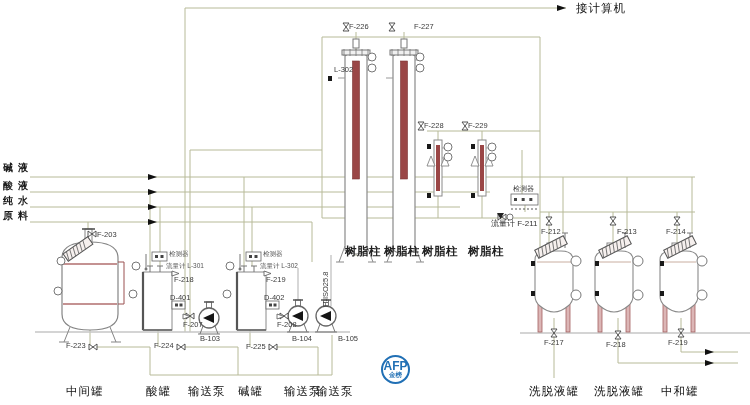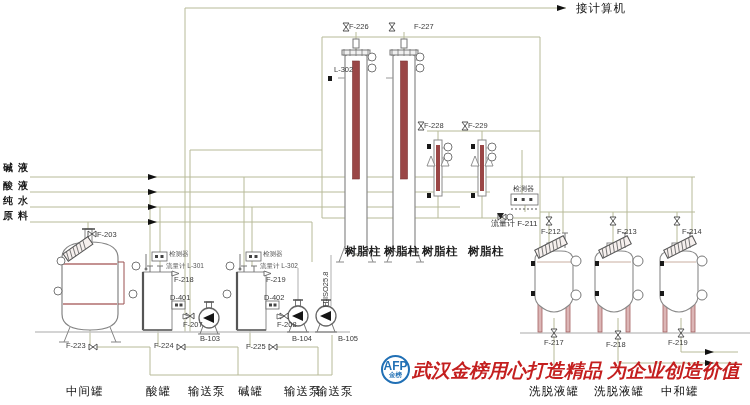--- a/index.html
+++ b/index.html
@@ -379,21 +379,21 @@
       <span class="ann tag" style="left: 154px; top: 342px;">F-224</span>
       <span class="ann tag" style="left: 246px; top: 343px;">F-225</span>
       <span class="ann tag" style="left: 349px; top: 23px;">F-226</span>
       <span class="ann tag" style="left: 396px; top: 23px; margin-left: 18px;">F-227</span>
       <span class="ann tag" style="left: 424px; top: 122px;">F-228</span>
       <span class="ann tag" style="left: 468px; top: 122px;">F-229</span>
       <span class="ann tag" style="left: 334px; top: 66px;">L-302</span>
       <span class="ann tag8" style="left: 491px; top: 220px;">流量计  F-211</span>
       <span class="ann tag" style="left: 541px; top: 228px;">F-212</span>
       <span class="ann tag" style="left: 573px; top: 228px; padding-left: 44px;">F-213</span>
-      <span class="ann tag" style="left: 666px; top: 228px; margin-left: 16px;">F-214</span>
+      <span class="ann tag" style="left: 666px; top: 228px;">F-214</span>
       <span class="ann tag" style="left: 544px; top: 339px;">F-217</span>
       <span class="ann tag" style="left: 606px; top: 341px;">F-218</span>
       <span class="ann tag" style="left: 668px; top: 339px;">F-219</span>
       <span class="ann tag vert" style="left: 322px; top: 307px;">H-ISO25.8</span>
       <span class="ann small" style="left: 169px; top: 251px;">检测器</span>
       <span class="ann small" style="left: 166px; top: 263px;">流量计 L-301</span>
       <span class="ann small" style="left: 263px; top: 251px;">检测器</span>
       <span class="ann small" style="left: 260px; top: 263px;">流量计 L-302</span>
       <span class="ann small7" style="left: 513px; top: 185px;">检测器</span>
       <span class="ann resin" style="left: 345px; top: 246px;">树脂柱</span>
@@ -407,14 +407,13 @@
       <span class="ann big" style="left: 284px; top: 386px;">输送泵</span>
       <span class="ann big" style="left: 316px; top: 386px;">输送泵</span>
       <span class="ann big" style="left: 529px; top: 386px;">洗脱液罐</span>
       <span class="ann big" style="left: 594px; top: 386px;">洗脱液罐</span>
       <span class="ann big" style="left: 661px; top: 386px;">中和罐</span>
     </div>
   <div id="logo">
     <span class="t">AFP</span>
     <span class="b">金榜</span>
   </div>
-  <div id="watermark">武汉金榜用心打造精品  为企业创造价值</div>
 </div>
 
 </body></html>

